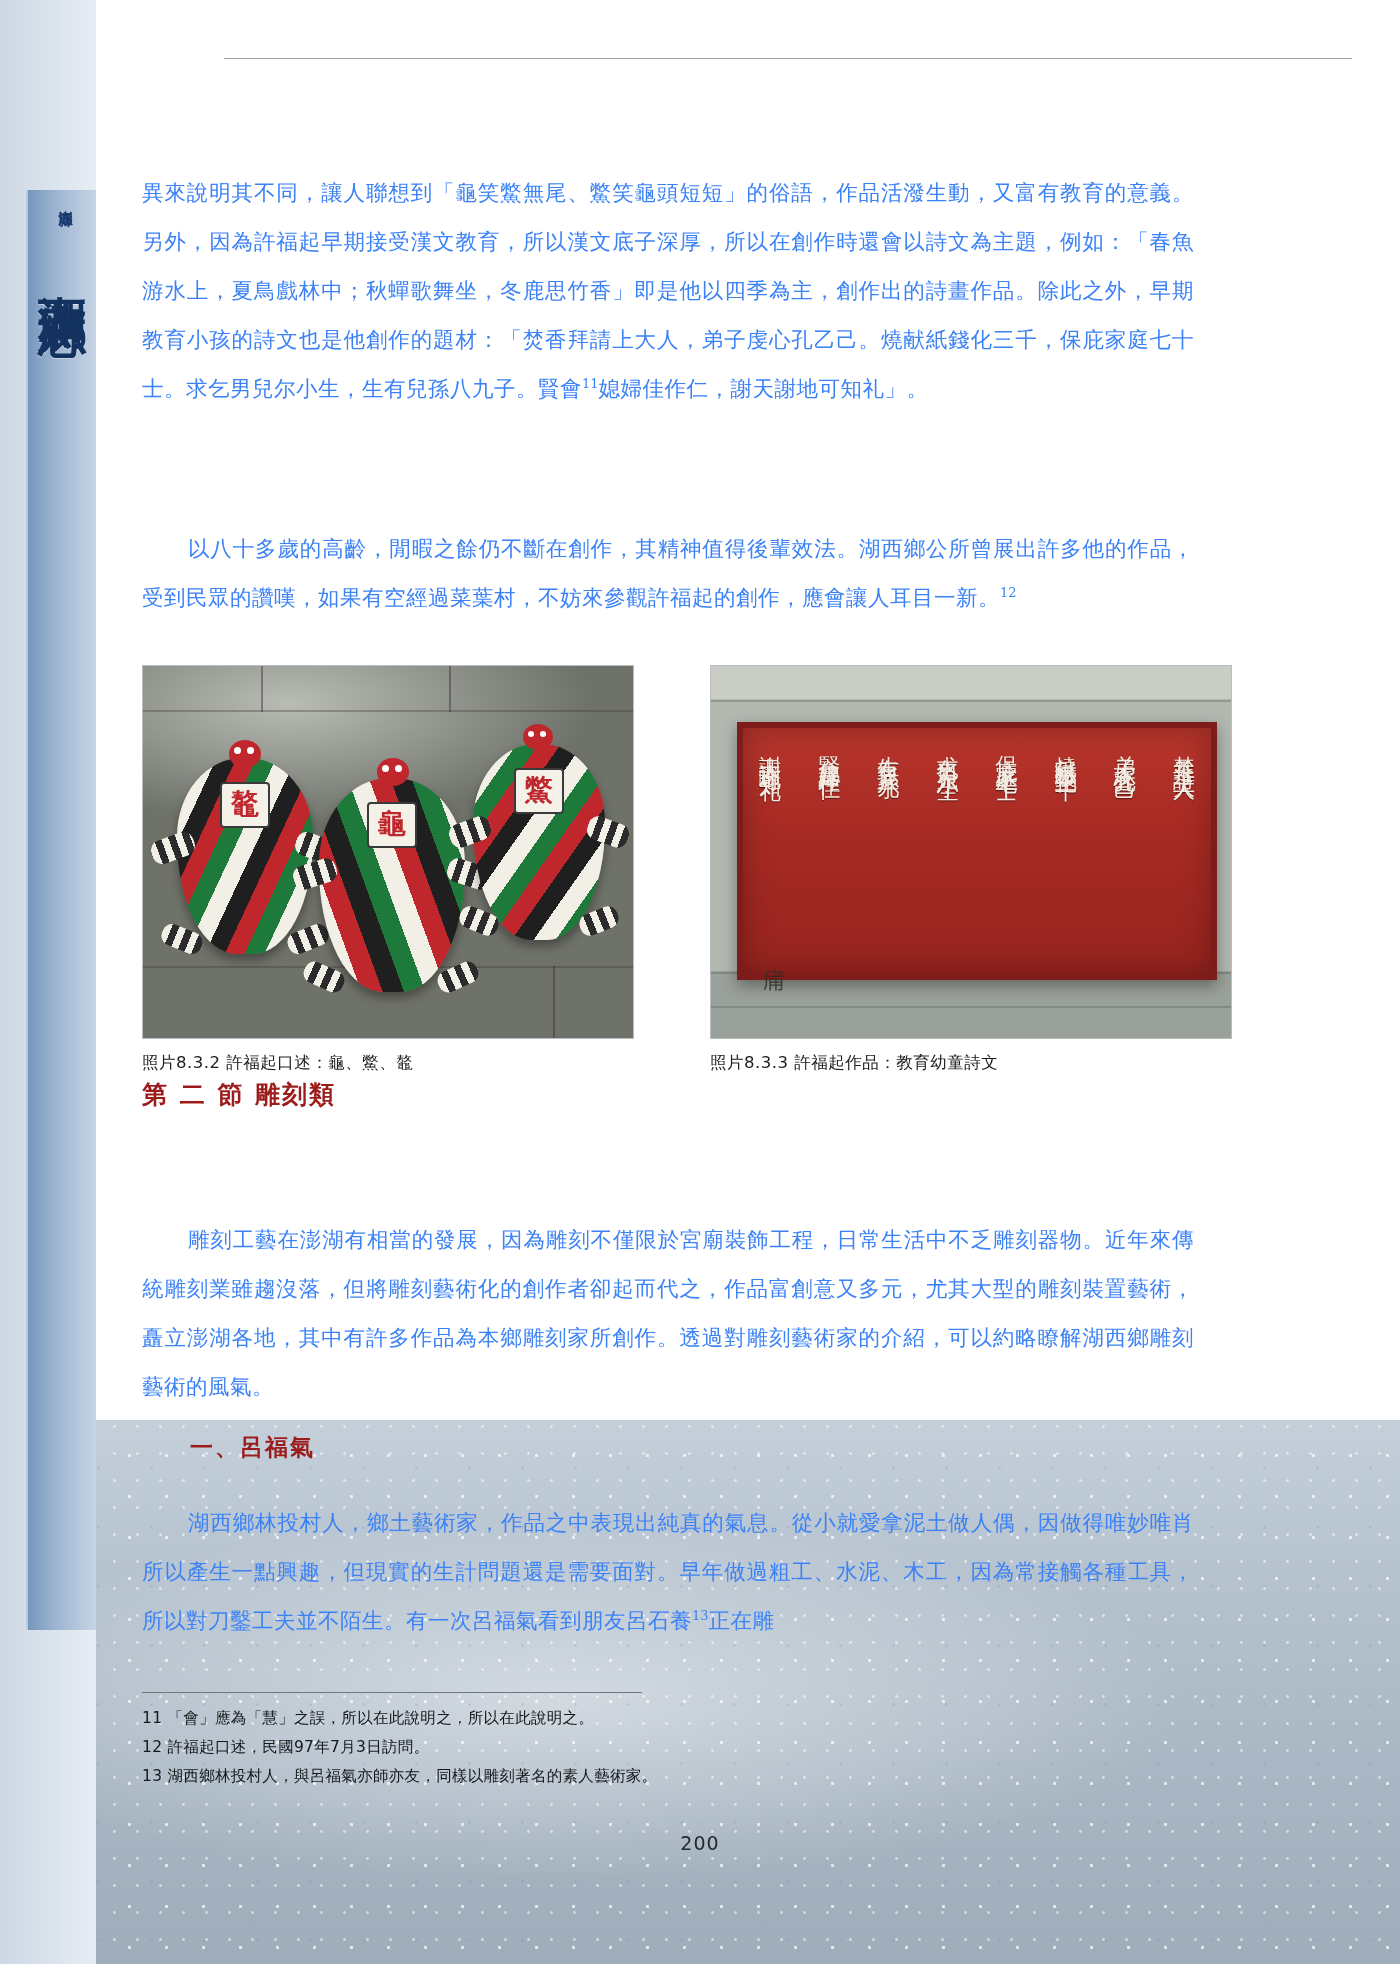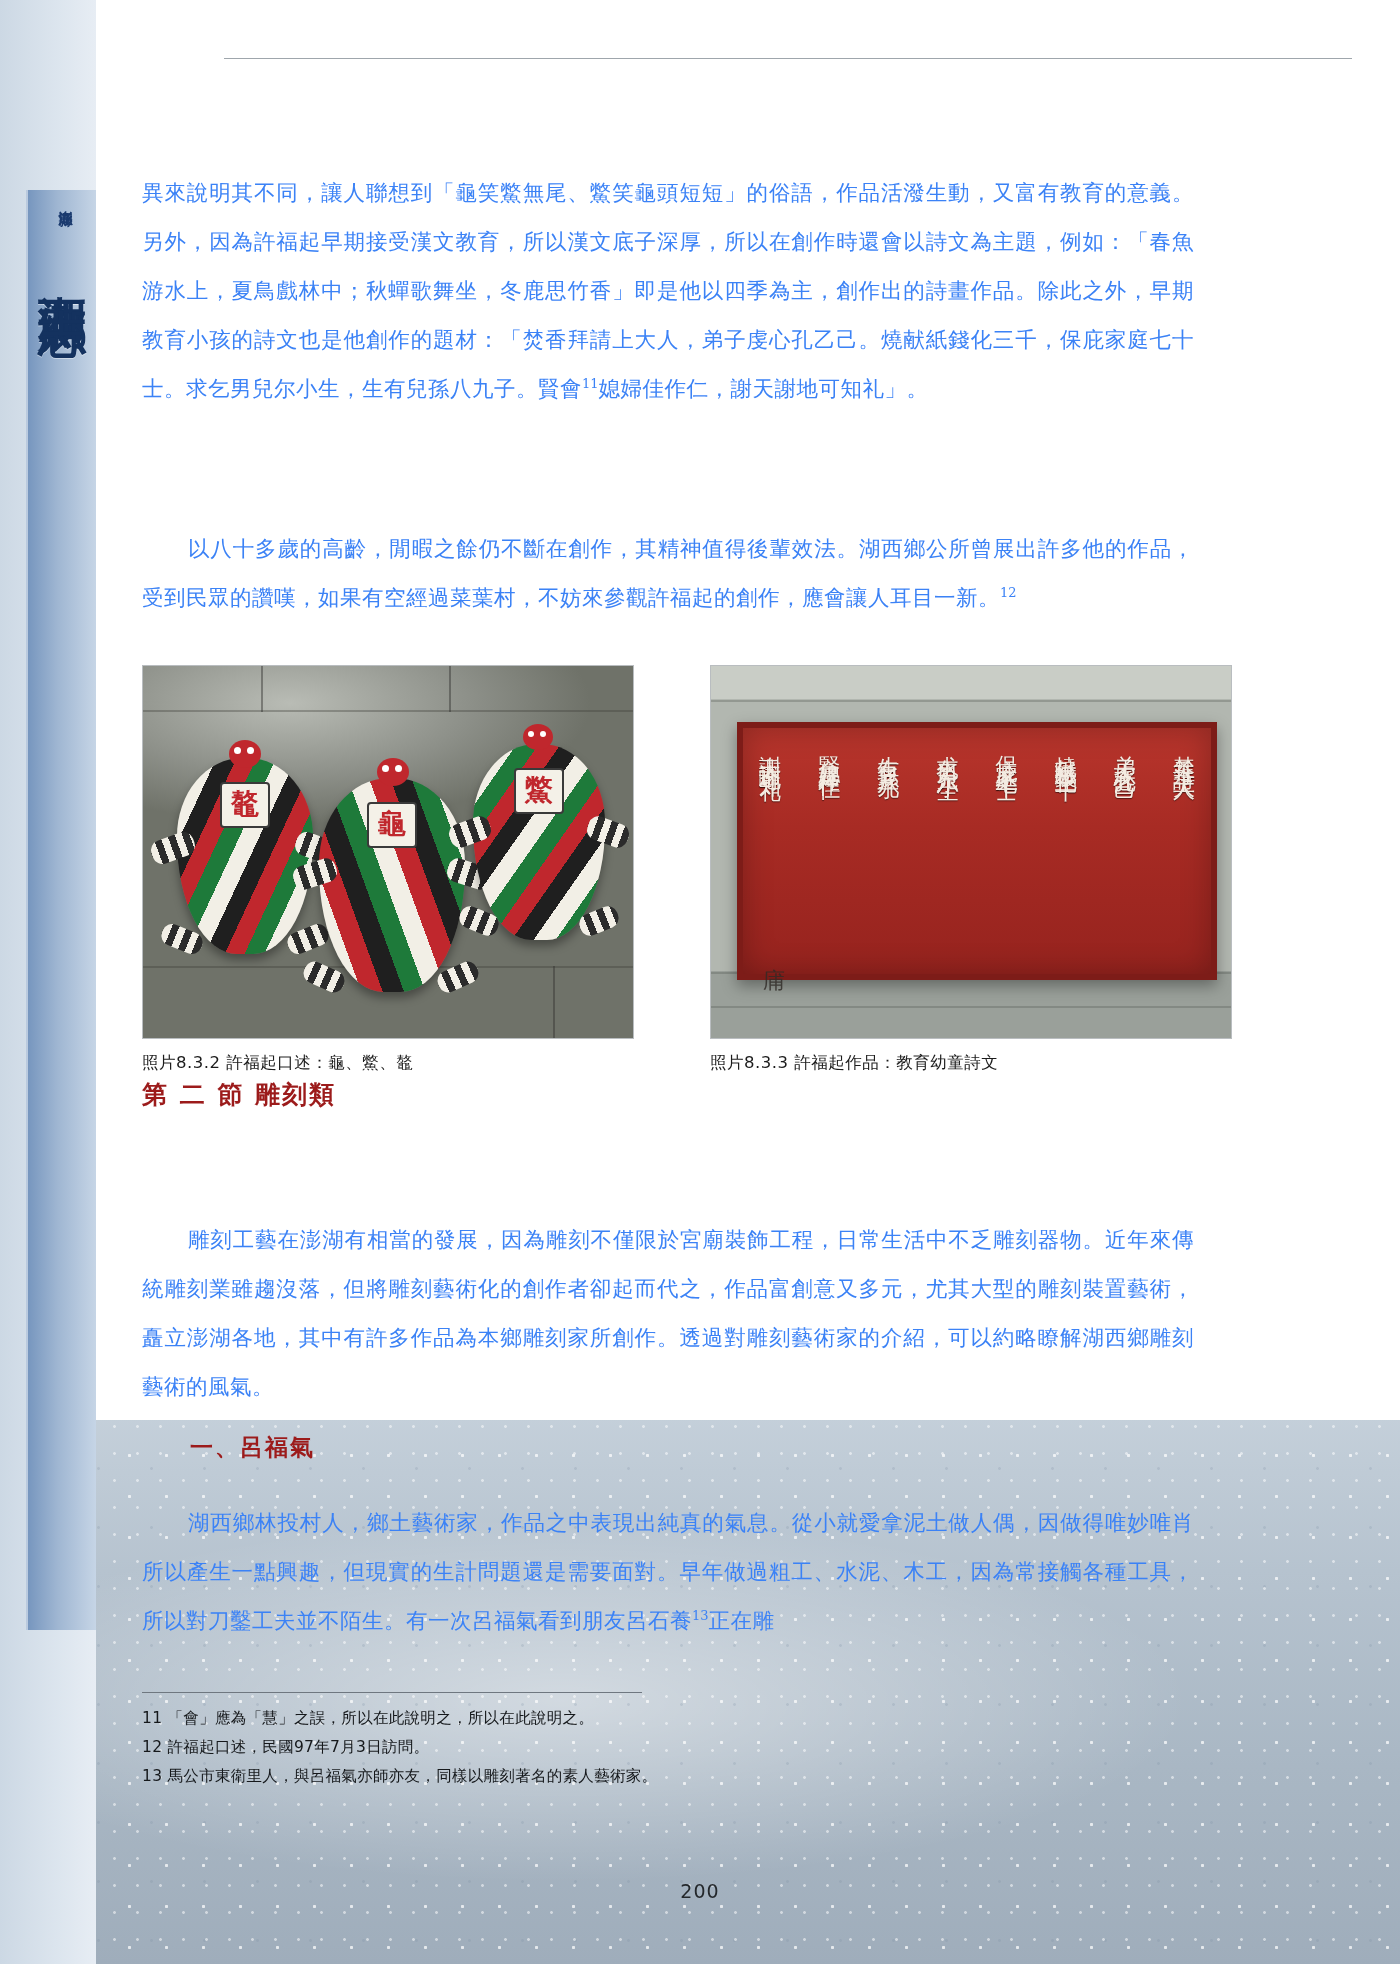--- a/index.html
+++ b/index.html
@@ -283,21 +283,21 @@
     font-family:"DejaVu Sans","Liberation Sans",sans-serif;
     font-size:15.5px;
     line-height:29px;
     color:#15181b;
     letter-spacing:0.3px;
   }
   .footnotes .fn-num { font-size:15.5px; }
 
   .page-number {
     position:absolute;
-    left:0; top:1880px;
+    left:0; top:1832px;
     width:1400px;
     text-align:center;
     font-family:"DejaVu Sans","Liberation Sans",sans-serif;
     font-size:19px;
     color:#24282c;
     letter-spacing:1px;
   }
 </style>
 </head>
 <body>
@@ -394,19 +394,19 @@
     <p class="body indent" style="top:1215px;"><span>雕刻工藝在澎湖有相當的發展，因為雕刻不僅限於宮廟裝飾工程，日常生活中不乏雕刻器物。近年來傳統雕刻業雖趨沒落，但將雕刻藝術化的創作者卻起而代之，作品富創意又多元，尤其大型的雕刻裝置藝術，矗立澎湖各地，其中有許多作品為本鄉雕刻家所創作。透過對雕刻藝術家的介紹，可以約略瞭解湖西鄉雕刻藝術的風氣。</span></p>
 
     <h3 class="subsection" style="top:1432px;">一、呂福氣</h3>
 
     <p class="body indent" style="top:1498px;"><span>湖西鄉林投村人，鄉土藝術家，作品之中表現出純真的氣息。從小就愛拿泥土做人偶，因做得唯妙唯肖所以產生一點興趣，但現實的生計問題還是需要面對。早年做過粗工、水泥、木工，因為常接觸各種工具，所以對刀鑿工夫並不陌生。有一次呂福氣看到朋友呂石養</span><sup class="fn">13</sup><span>正在雕</span></p>
 
     <div class="fn-rule"></div>
     <div class="footnotes">
       <div class="fn-line"><span class="fn-num">11</span> <span>「會」應為「慧」之誤，所以在此說明之，所以在此說明之。</span></div>
       <div class="fn-line"><span class="fn-num">12</span> <span>許福起口述，民國97年7月3日訪問。</span></div>
-      <div class="fn-line"><span class="fn-num">13</span> <span>馬公市東衛里人，與呂福氣亦師亦友，同樣以雕刻著名的素人藝術家。</span></div>
+      <div class="fn-line"><span class="fn-num">13</span> <span>湖西鄉林投村人，與呂福氣亦師亦友，同樣以雕刻著名的素人藝術家。</span></div>
     </div>
   </div>
 
   <div class="page-number">200</div>
 
 </div>
 
 </body></html>

